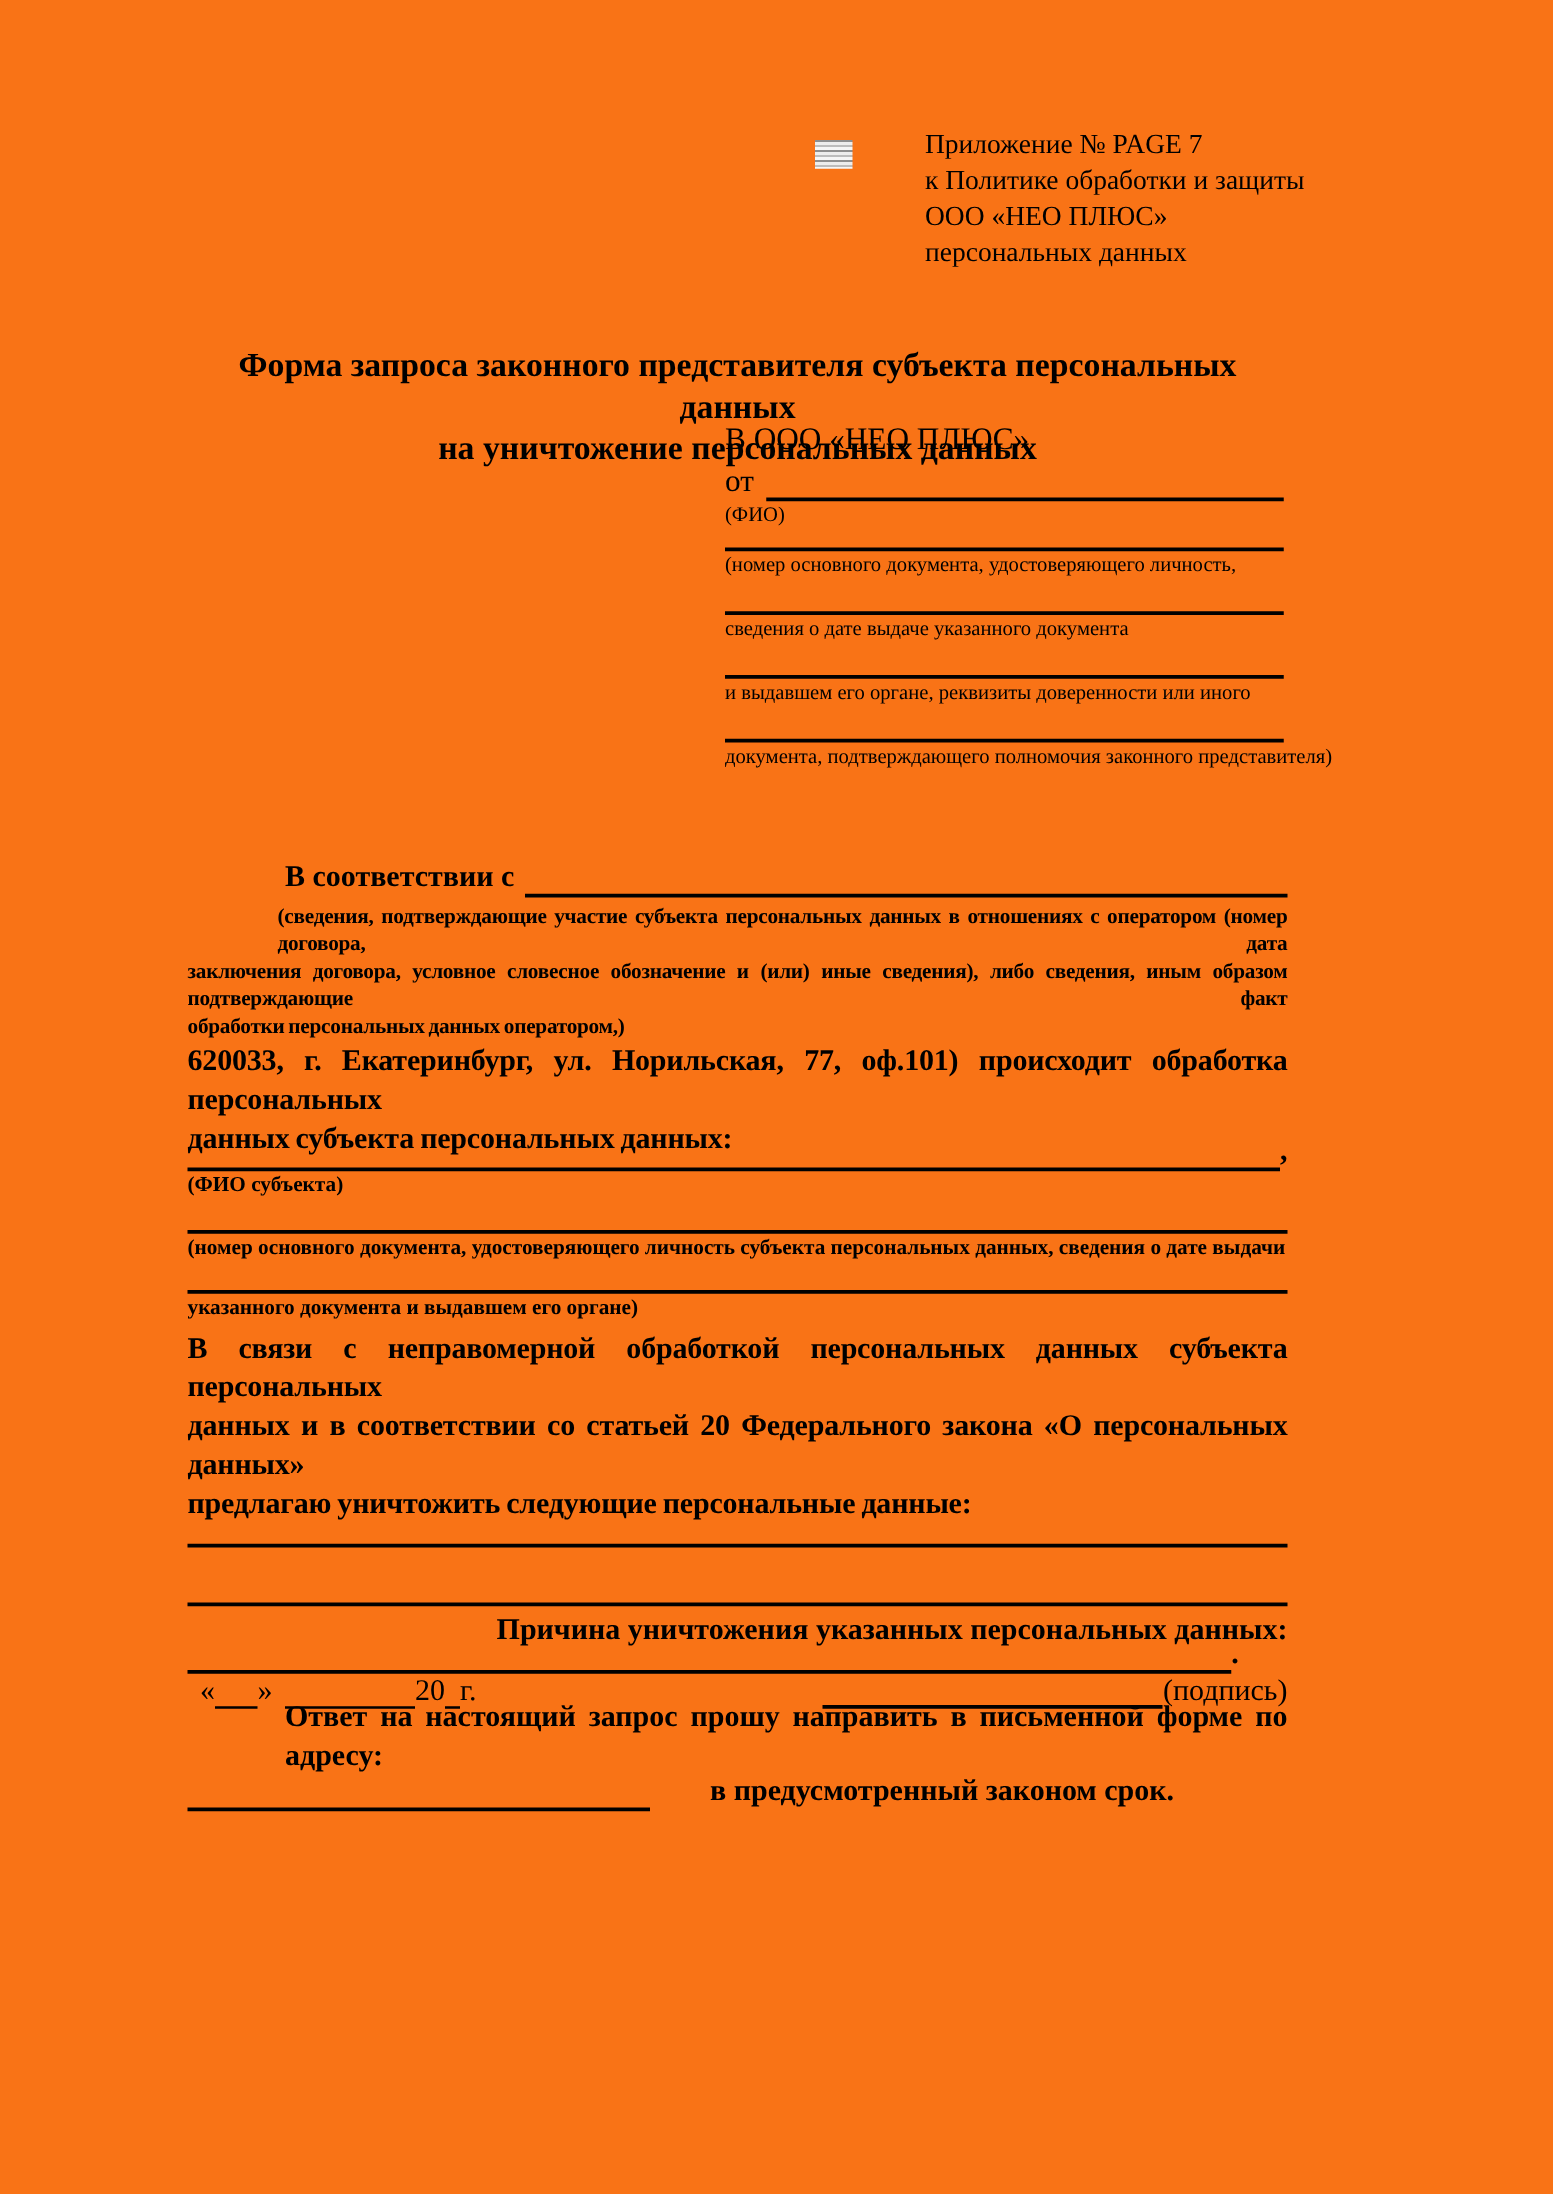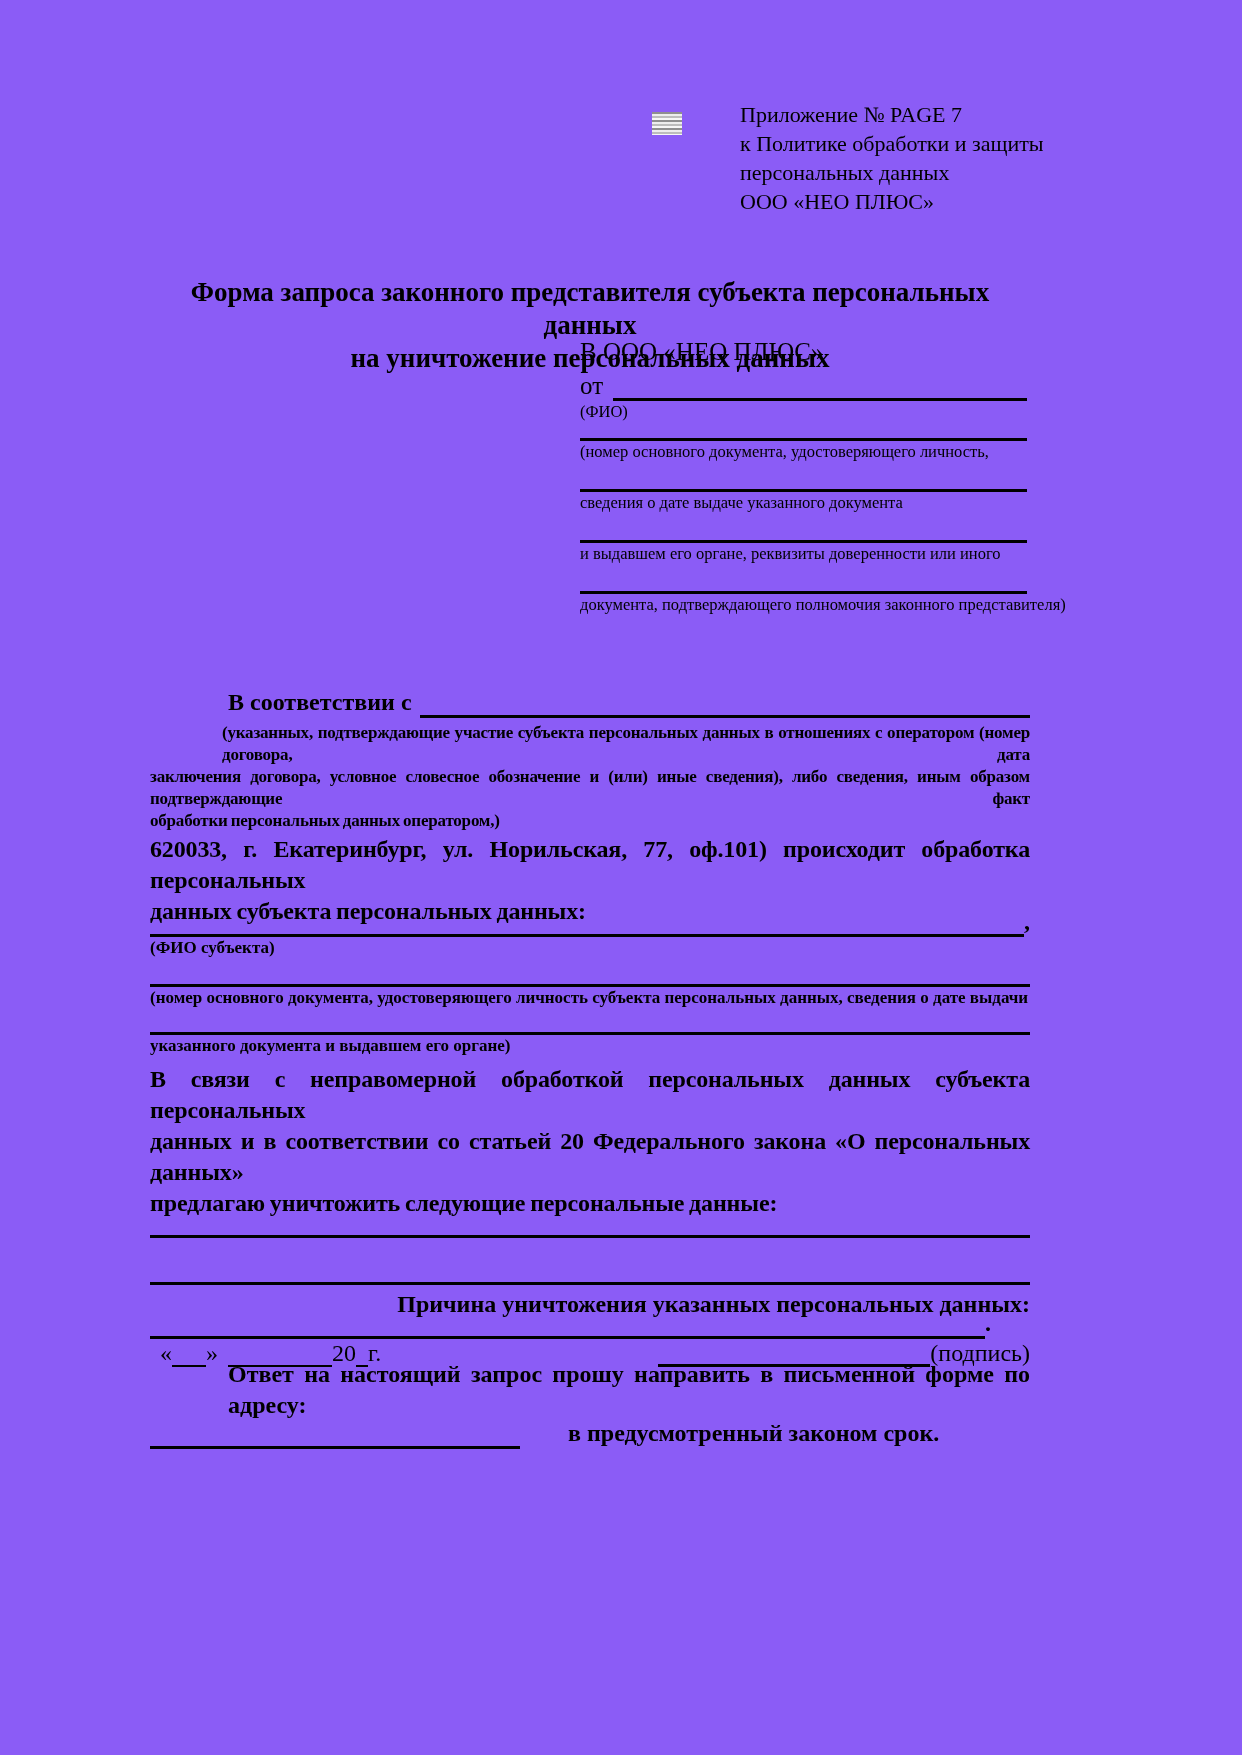--- a/index.html
+++ b/index.html
@@ -1,16 +1,16 @@
 <!DOCTYPE html>
 <html><head>
 <meta charset="utf-8">
 <style>
   html,body{margin:0;padding:0;background:#fff;}
-  .page{position:relative;width:1242px;height:1755px;background:#8b5cf6;overflow:hidden;
+  .page{position:relative;width:1242px;height:1755px;background:#f97316;overflow:hidden;
         font-family:"Liberation Serif","DejaVu Serif",serif;color:#000;}
 
   
   .field-artifact{position:absolute;left:652px;top:112px;width:30px;height:23px;
       background:repeating-linear-gradient(180deg,#8f8f8f 0px,#8f8f8f 2px,#ededed 2px,#ededed 4px,#bcbcbc 4px,#bcbcbc 6px,#f6f6f6 6px,#f6f6f6 8px);}
   .header-block{position:absolute;left:740px;top:100px;width:330px;font-size:22px;line-height:29px;}
 
   .title{position:absolute;left:150px;top:276px;width:880px;text-align:center;
          font-weight:bold;font-size:27px;line-height:33px;}
 
@@ -57,22 +57,22 @@
 </head>
 <body>
 
 <div class="page">
 
   <div class="field-artifact"></div>
 
   <div class="header-block">
     <div>Приложение №  PAGE 7</div>
     <div>к Политике обработки и защиты</div>
+    <div>ООО «НЕО ПЛЮС»</div>
     <div>персональных данных</div>
-    <div>ООО «НЕО ПЛЮС»</div>
   </div>
 
   <div class="title">
     <div>Форма запроса законного представителя субъекта персональных данных</div>
     <div>на уничтожение персональных данных</div>
   </div>
 
   <div class="addr">
     <div>В ООО «НЕО ПЛЮС»</div>
     <div class="addr-from">
@@ -91,21 +91,21 @@
   </div>
 
   <div class="body">
 
     <div class="line-flex acc-line">
       <span class="pad78">В соответствии с</span>
       <span class="blank flexfill" style="margin-left:8px;"></span>
     </div>
 
     <div class="fineprint">
-      <div class="jline fp-first">(указанных, подтверждающие участие субъекта персональных данных в отношениях с оператором (номер договора, дата</div>
+      <div class="jline fp-first">(сведения, подтверждающие участие субъекта персональных данных в отношениях с оператором (номер договора, дата</div>
       <div class="jline">заключения договора, условное словесное обозначение и (или) иные сведения), либо сведения, иным образом подтверждающие факт</div>
       <div class="lline">обработки персональных данных оператором,)</div>
     </div>
 
     <div class="para">
       <div class="jline">620033, г. Екатеринбург, ул. Норильская, 77, оф.101) происходит обработка персональных</div>
       <div class="lline">данных субъекта персональных данных:</div>
     </div>
 
     <div class="line-flex h10">

